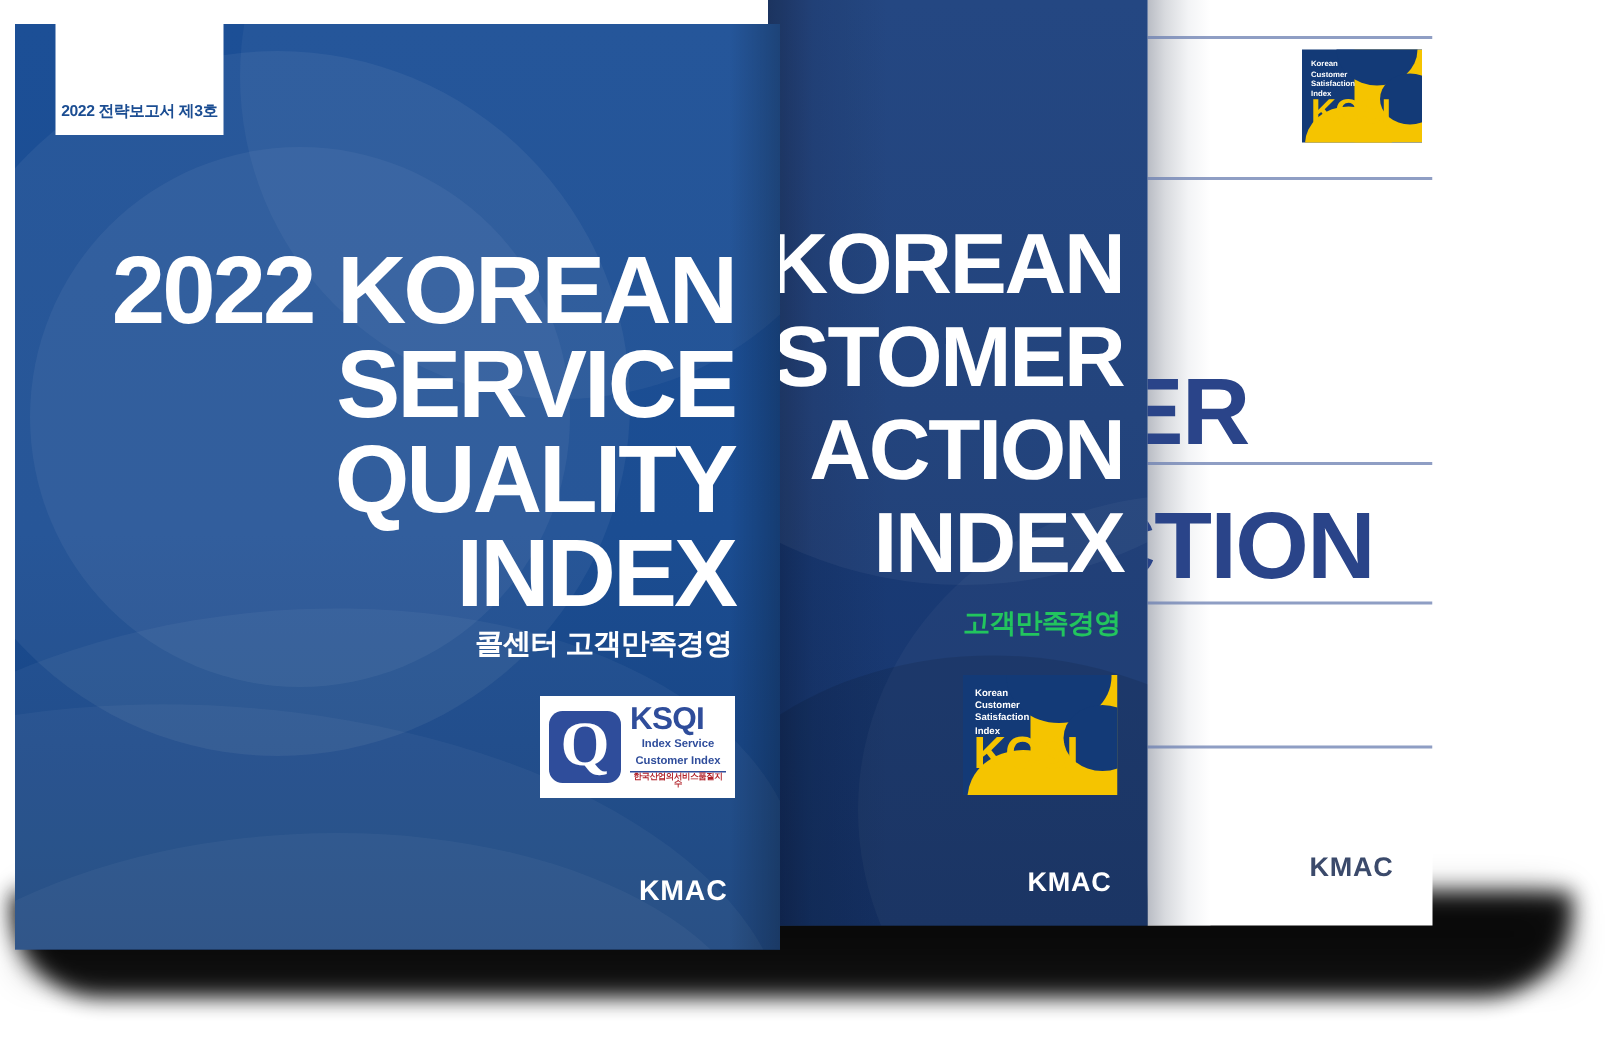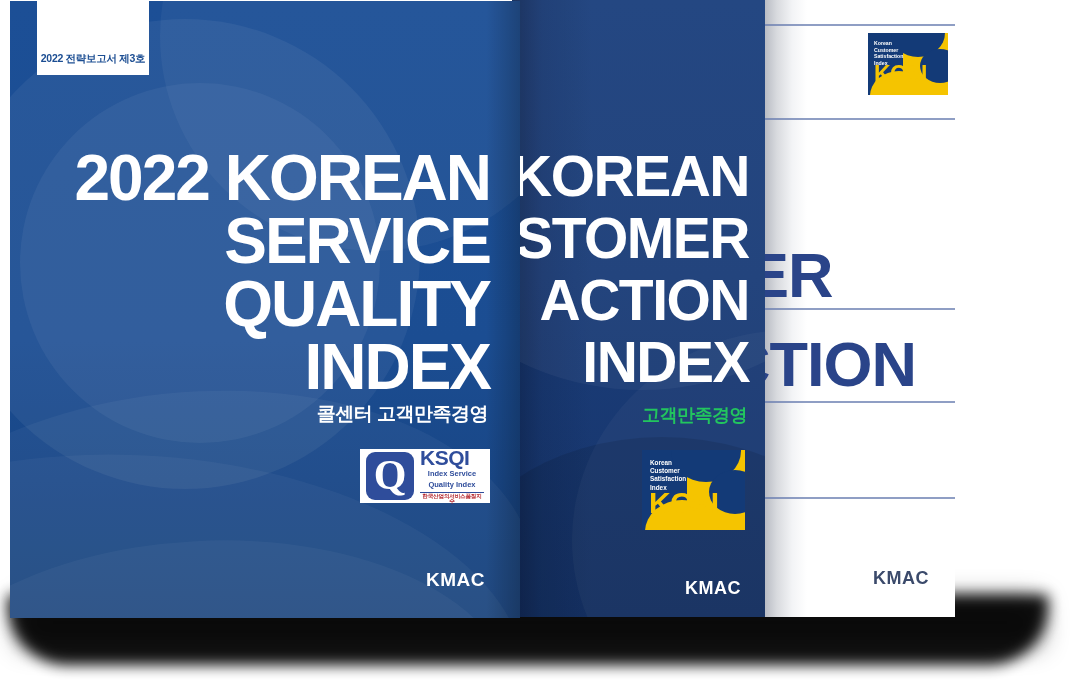--- a/index.html
+++ b/index.html
@@ -174,21 +174,21 @@
     top: 578px;
     color: #ffffff;
     font-size: 18px;
     font-weight: 700;
     letter-spacing: 0.5px;
   }
 
   
   #book-left {
     left: 10px;
-    top: 1px;
+    top: 16px;
     width: 510px;
     height: 617px;
     background: #1b4d92;
   }
   #book-left .lbg {
     position: absolute; inset: 0;
     background: linear-gradient(to bottom, #1c4f96 0%, #1b4d92 55%, #17417c 100%);
   }
   
   #book-left .circ-1 {
@@ -300,21 +300,21 @@
     top: 568px;
     color: #ffffff;
     font-size: 19px;
     font-weight: 700;
     letter-spacing: 0.5px;
   }
 
   
   .ksqi {
     width: 130px;
-    height: 54px;
+    height: 68px;
     background: #ffffff;
     display: flex;
     align-items: center;
     box-sizing: border-box;
     padding: 5px 6px;
   }
   .ksqi .qmark {
     width: 48px; height: 48px;
     border-radius: 9px;
     background: #2f4d9b;
@@ -516,21 +516,21 @@
     <div class="ltitle lt-4">INDEX</div>
 
     <div class="lsub">콜센터 고객만족경영</div>
 
     <div class="ksqi-holder">
       <div class="ksqi">
         <div class="qmark"></div>
         <div class="qtxt">
           <span class="big">KSQI</span>
           <span class="sm">Index Service</span>
-          <span class="sm">Quality Index</span>
+          <span class="sm">Customer Index</span>
           <span class="kr">한국산업의서비스품질지수</span>
         </div>
       </div>
     </div>
 
     <div class="kmac-left">KMAC</div>
   </div>
 
 </div>
 

